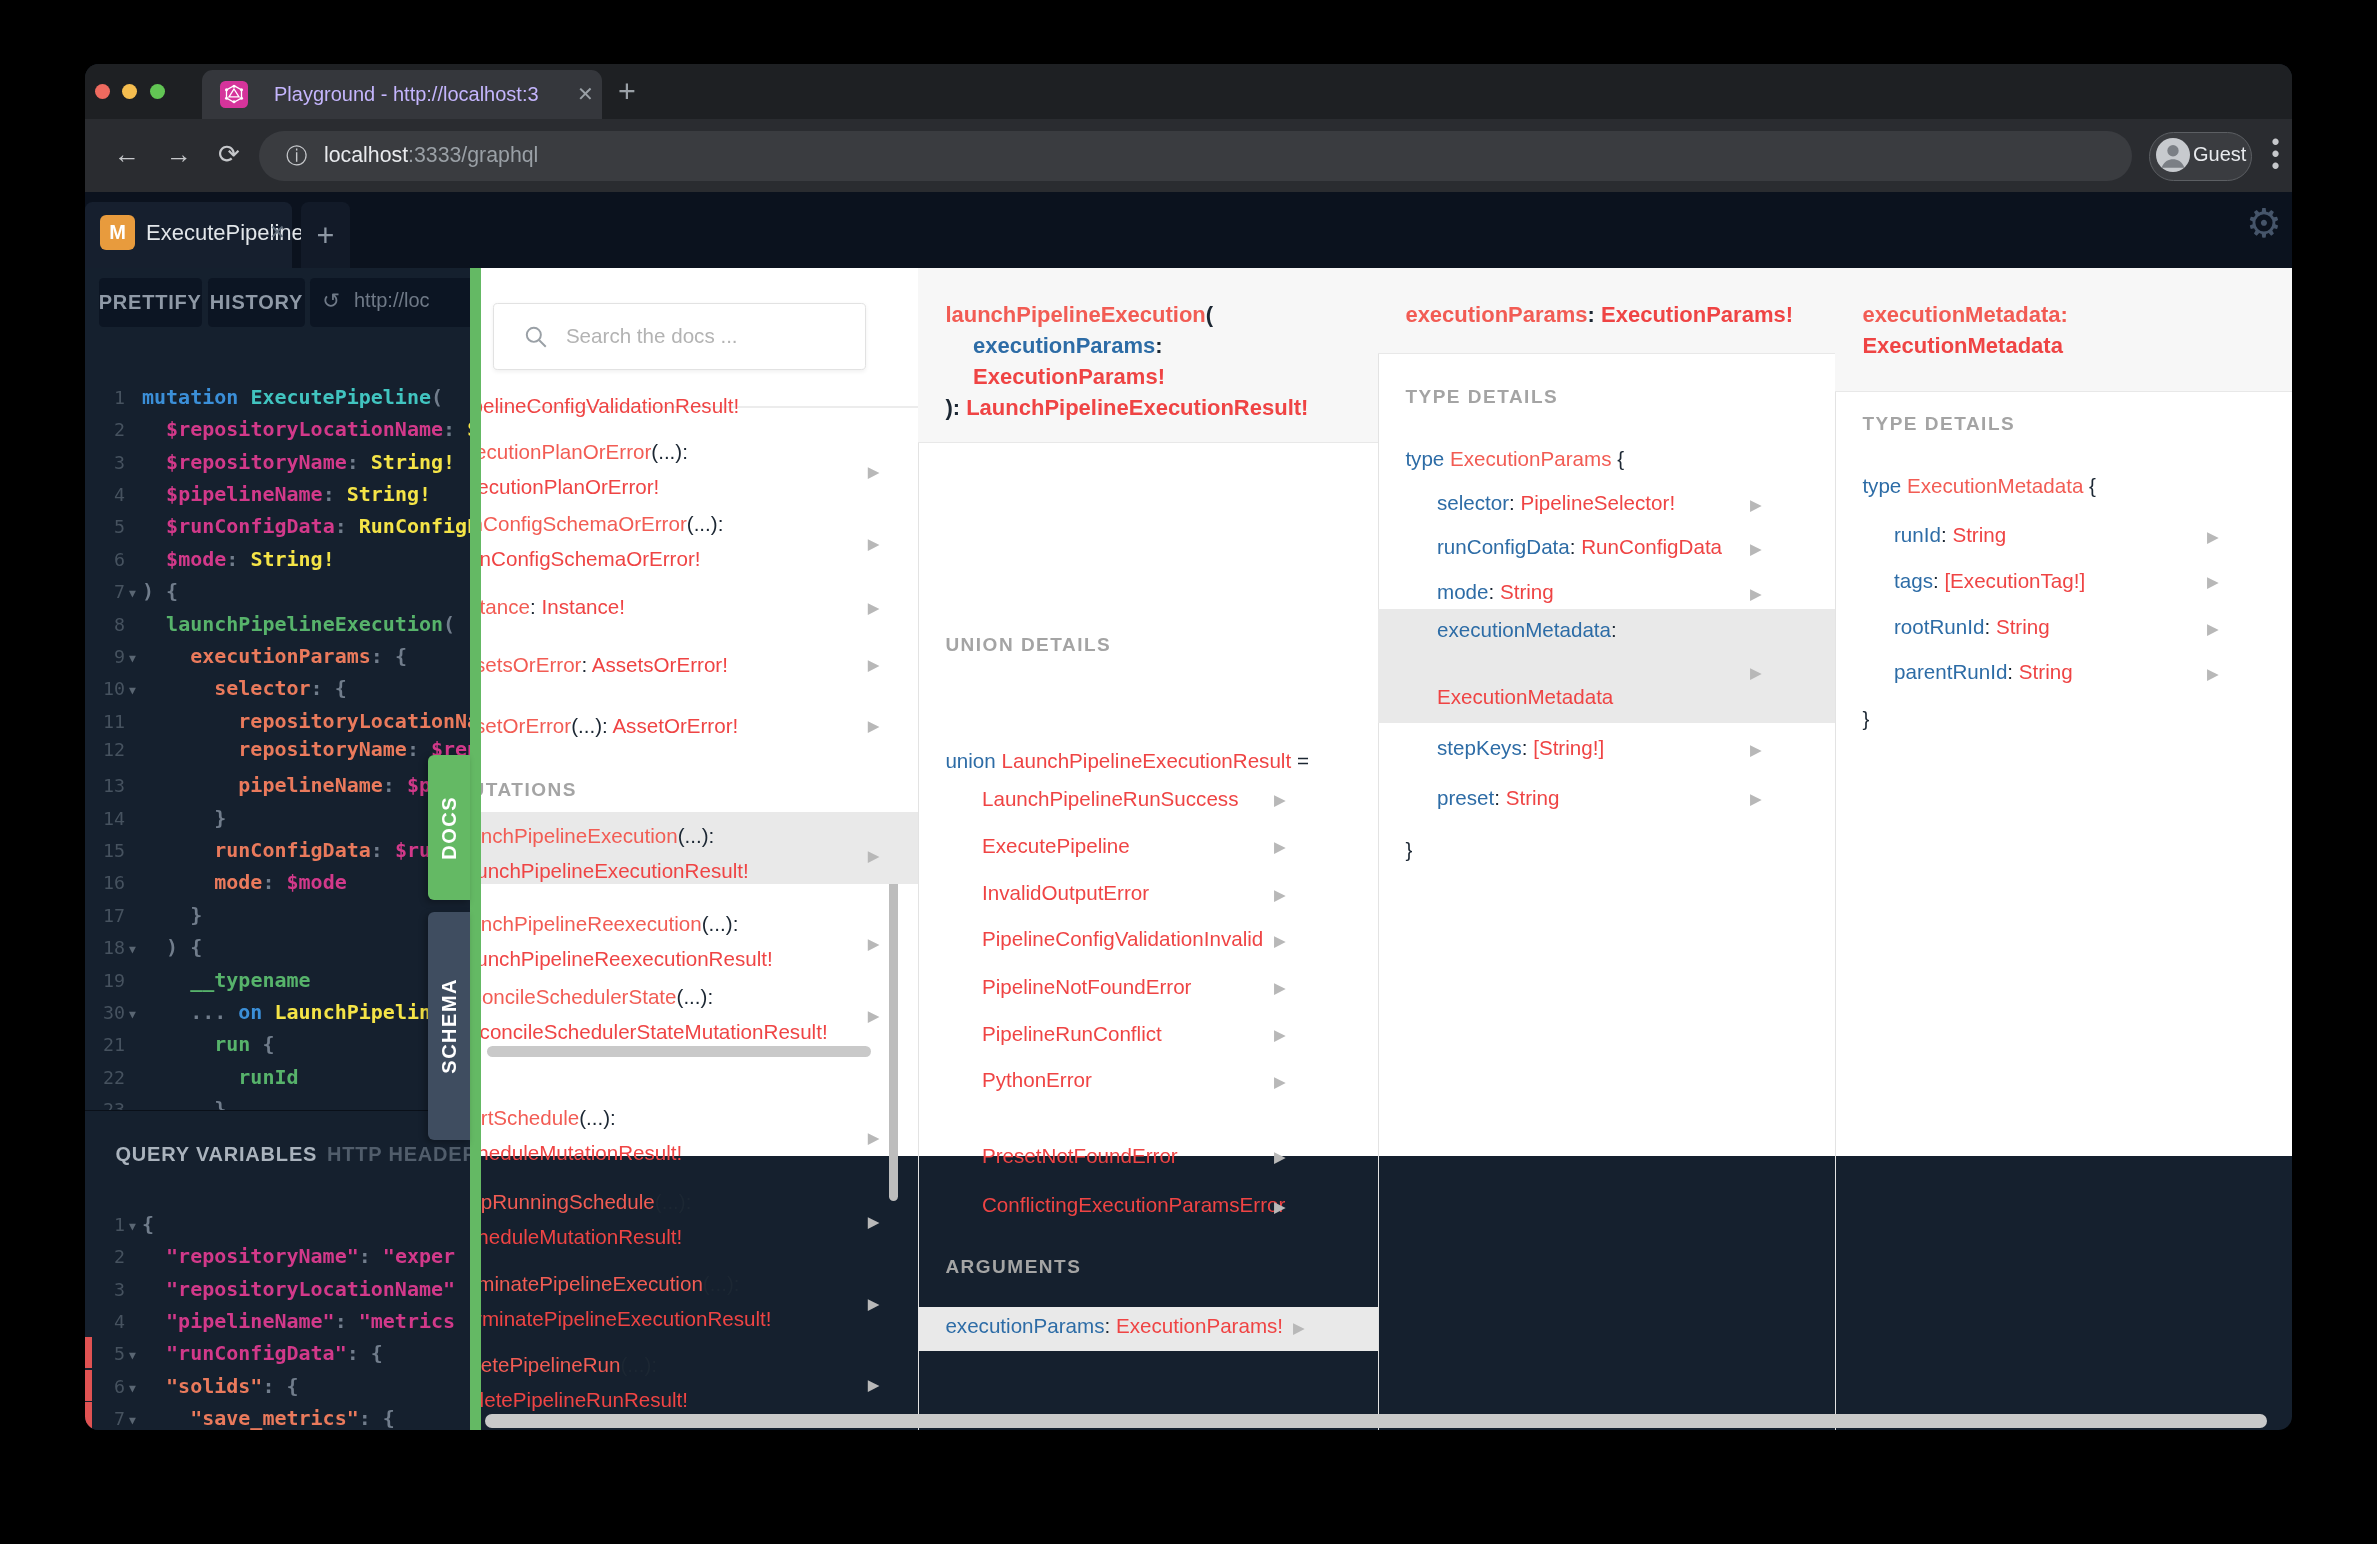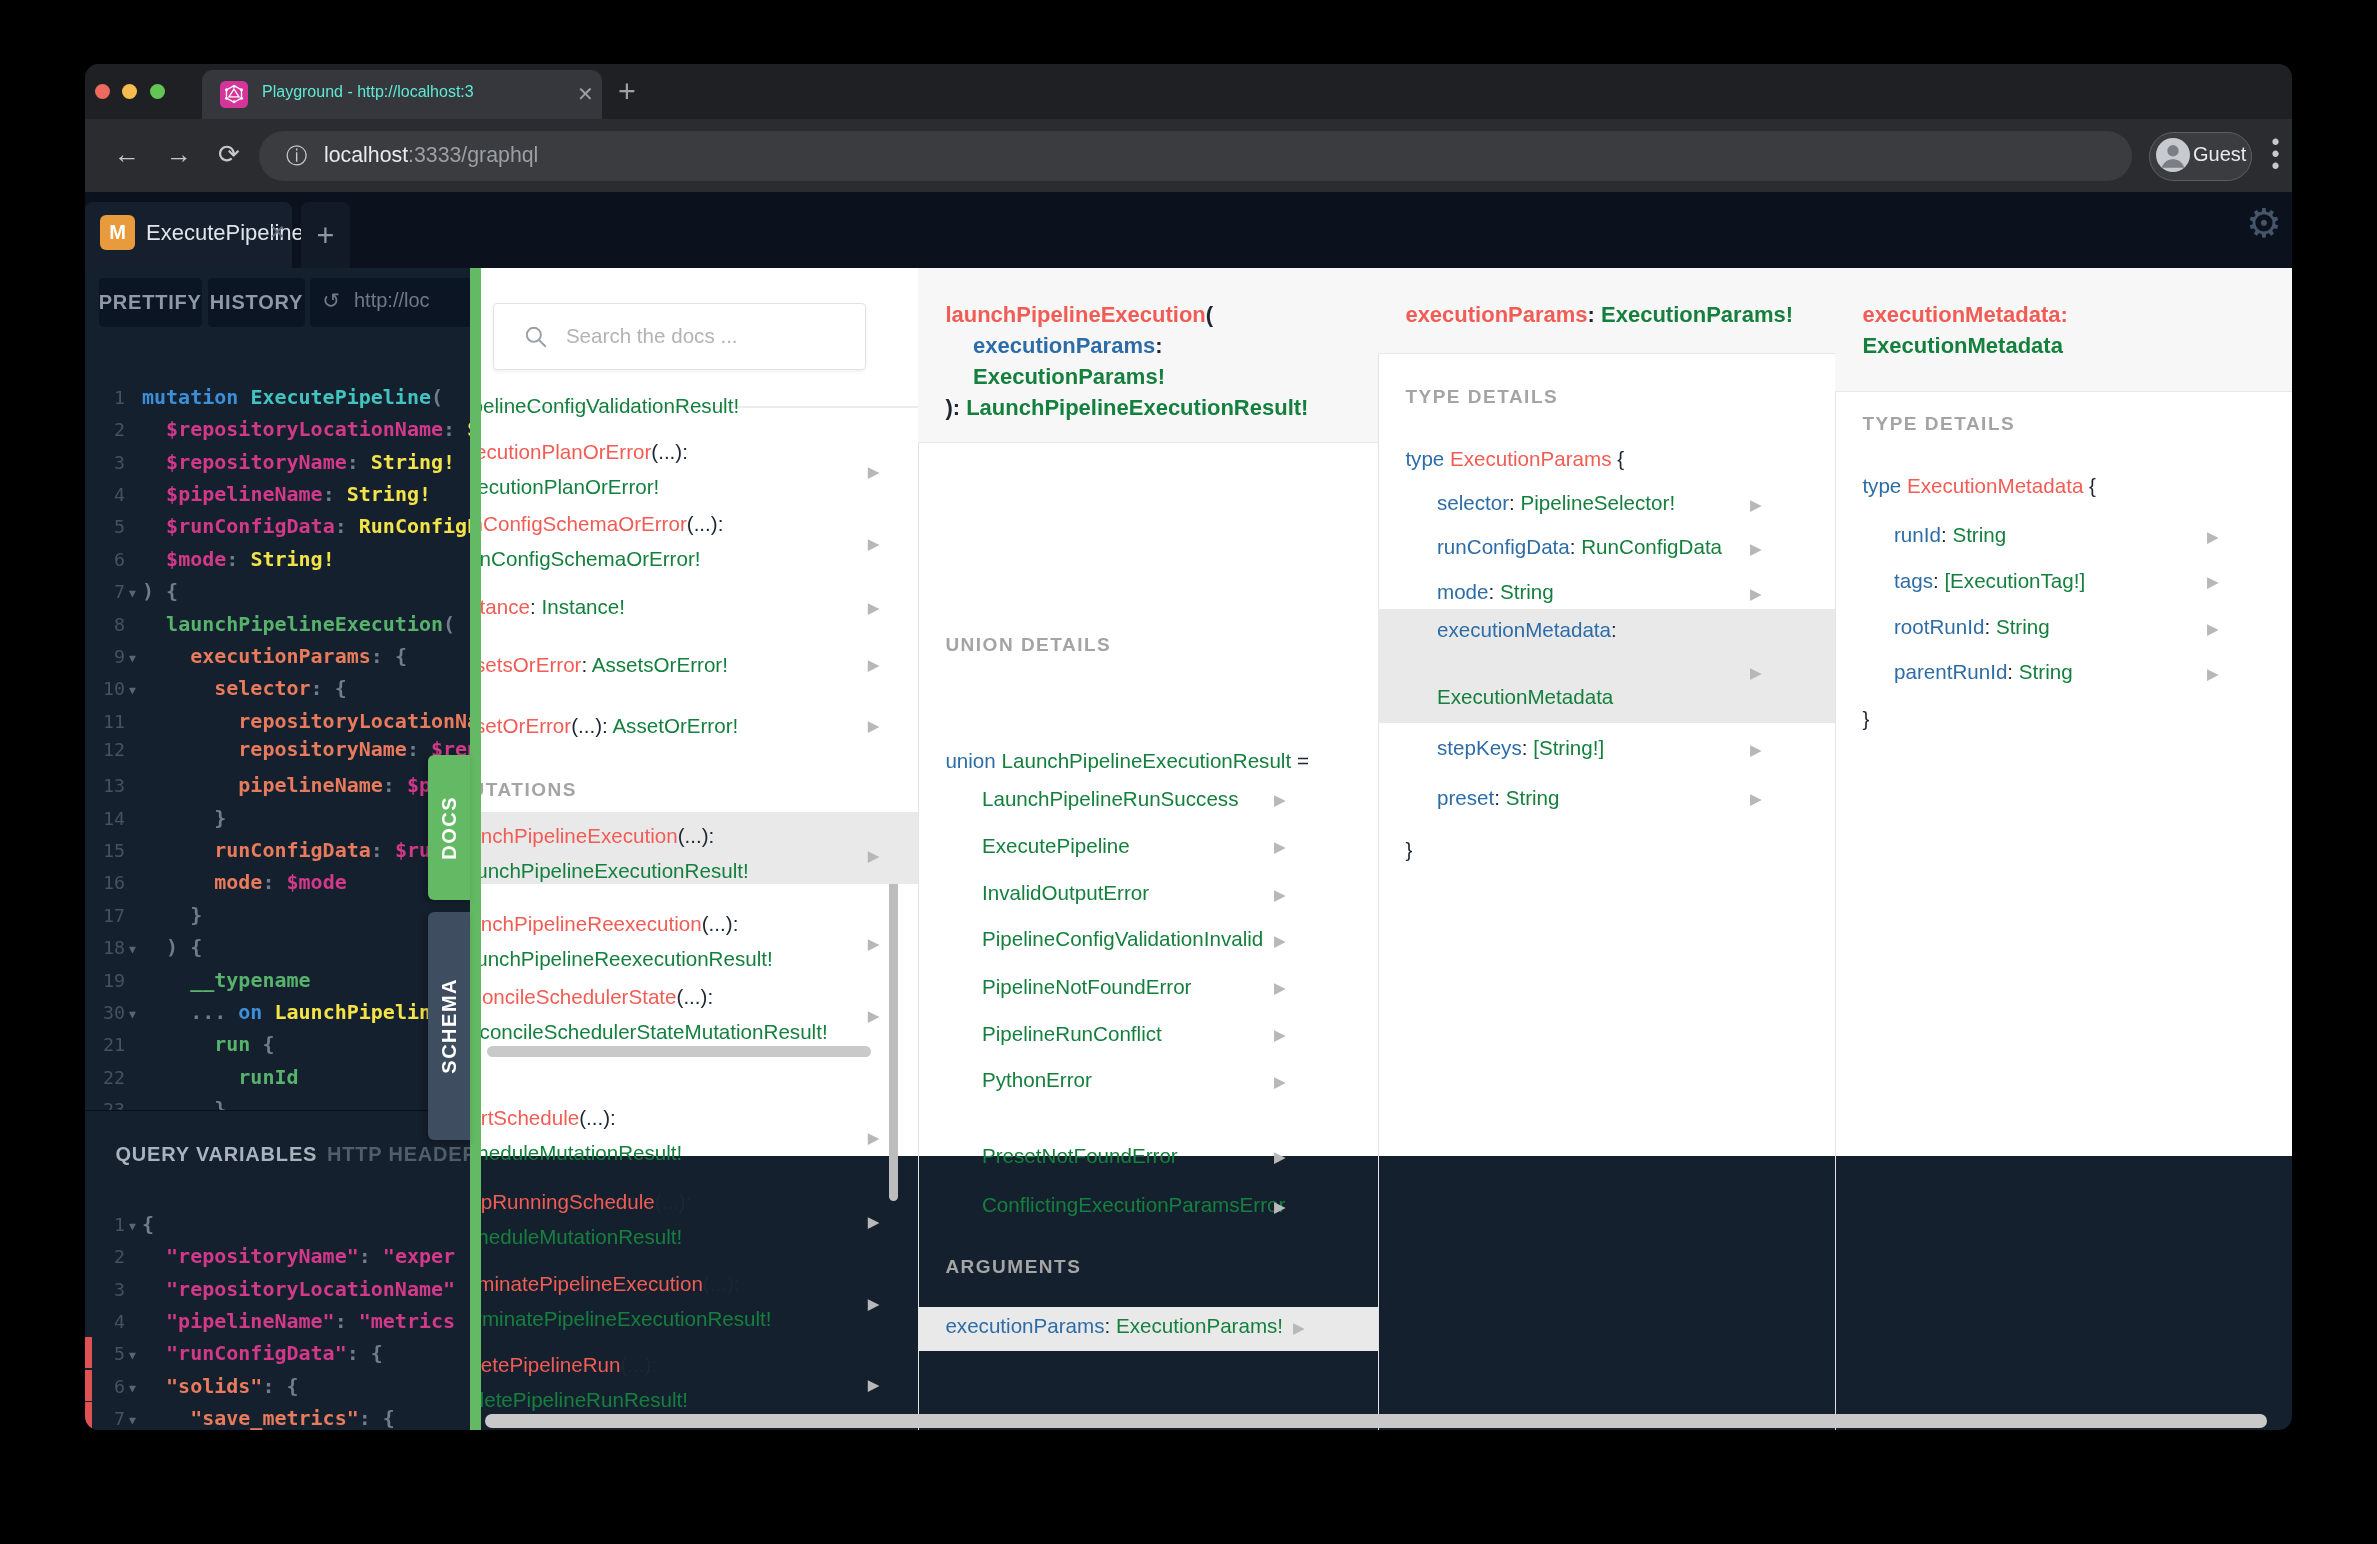--- a/index.html
+++ b/index.html
@@ -6,21 +6,21 @@
   .stage{position:relative;width:2377px;height:1544px;background:#000;overflow:hidden;
          font-family:"Liberation Sans",sans-serif;}
   .window{position:absolute;left:85px;top:64px;width:2207px;height:1366px;border-radius:13.7px;
           overflow:hidden;background:#15202e;box-shadow:0 30.5px 91px rgba(0,0,0,.8);}
   .abs{position:absolute;}
 
   
   .tabstrip{left:0;top:0;width:2207px;height:55px;background:#1e2023;}
   .light{width:15.2px;height:15.2px;border-radius:50%;top:20px;}
   .btab{left:117px;top:6.1px;width:400px;height:49px;background:#35373c;border-radius:10.7px 10.7px 0 0;}
-  .btab-title{left:60px;top:13px;width:305px;color:#5eead4;font-size:16px;white-space:nowrap;overflow:hidden;}
+  .btab-title{left:72px;top:13px;width:305px;color:#c4b5fd;font-size:20px;white-space:nowrap;overflow:hidden;}
   .btab-close{left:375px;top:12.2px;color:#9aa0a6;font-size:20px;}
   .favicon{left:18.3px;top:10.7px;width:27.4px;height:27.4px;border-radius:5.3px;background:#d5349b;
            display:flex;align-items:center;justify-content:center;}
   .newtab{left:533px;top:12.2px;color:#9aa0a6;font-size:30.5px;line-height:30.5px;}
   .urlrow{left:0;top:55px;width:2207px;height:73px;background:#2a2c30;}
   .navic{top:18.3px;color:#c6c8cb;font-size:26px;line-height:34px;}
   .urlpill{left:174px;top:12.2px;width:1873px;height:50px;background:#3a3c40;border-radius:25px;}
   .urlinfo{left:27px;top:10px;color:#c6c8cb;font-size:21.3px;}
   .urltext{left:65px;top:12.2px;font-size:21.3px;color:#e8eaed;white-space:nowrap;}
   .urltext .dim{color:#9aa0a6;}
@@ -74,21 +74,21 @@
   .docs-col{top:0;height:1162px;overflow:hidden;border-right:1.5px solid #e3e3e3;}
   .searchbox{left:12.2px;top:35px;width:371px;height:65px;background:#fff;border:1.5px solid #e2e2e2;
              border-radius:4.6px;box-shadow:0 1.5px 4.6px rgba(0,0,0,.06);}
   .searchbox input{position:absolute;left:70px;top:0;width:289px;height:62px;border:0;outline:none;
                    font-size:20.6px;color:#555;font-family:"Liberation Sans",sans-serif;background:transparent;}
   .searchbox input::placeholder{color:#b3b3b3;}
   .sline{left:0;top:138px;width:437px;height:1.5px;background:#ececec;}
   .doc-item{position:absolute;left:-27.4px;width:487px;white-space:nowrap;font-size:20.6px;}
   .doc-item .ln2{display:block;margin-top:11.4px;}
   .caps{color:#a4a4a4;font-weight:bold;font-size:19px;letter-spacing:1.5px;white-space:nowrap;}
-  .dred{color:#f25c54}.dorange{color:#15803d}.dblue{color:#2d6ca6}.ddark{color:#1c2733}
+  .dred{color:#f25c54}.dorange{color:#ef4444}.dblue{color:#2d6ca6}.ddark{color:#1c2733}
   .chev{position:absolute;color:#b8b8b8;font-size:15.2px;}
   .hl{position:absolute;background:#e9e9e9;}
   .hdrblock{left:0;top:0;background:#f7f7f7;border-bottom:1.5px solid #e8e8e8;}
   .hline{position:absolute;white-space:nowrap;font-size:22px;font-weight:bold;}
   .dtext{position:absolute;font-size:20.6px;white-space:nowrap;}
   .desc{position:absolute;font-size:20.6px;color:#868686;line-height:32px;white-space:normal;}
   .vscroll{position:absolute;background:#bdbdbd;border-radius:4.6px;}
   .hscroll{position:absolute;background:#c9c9c9;border-radius:6.9px;}
 </style>
 </head>

